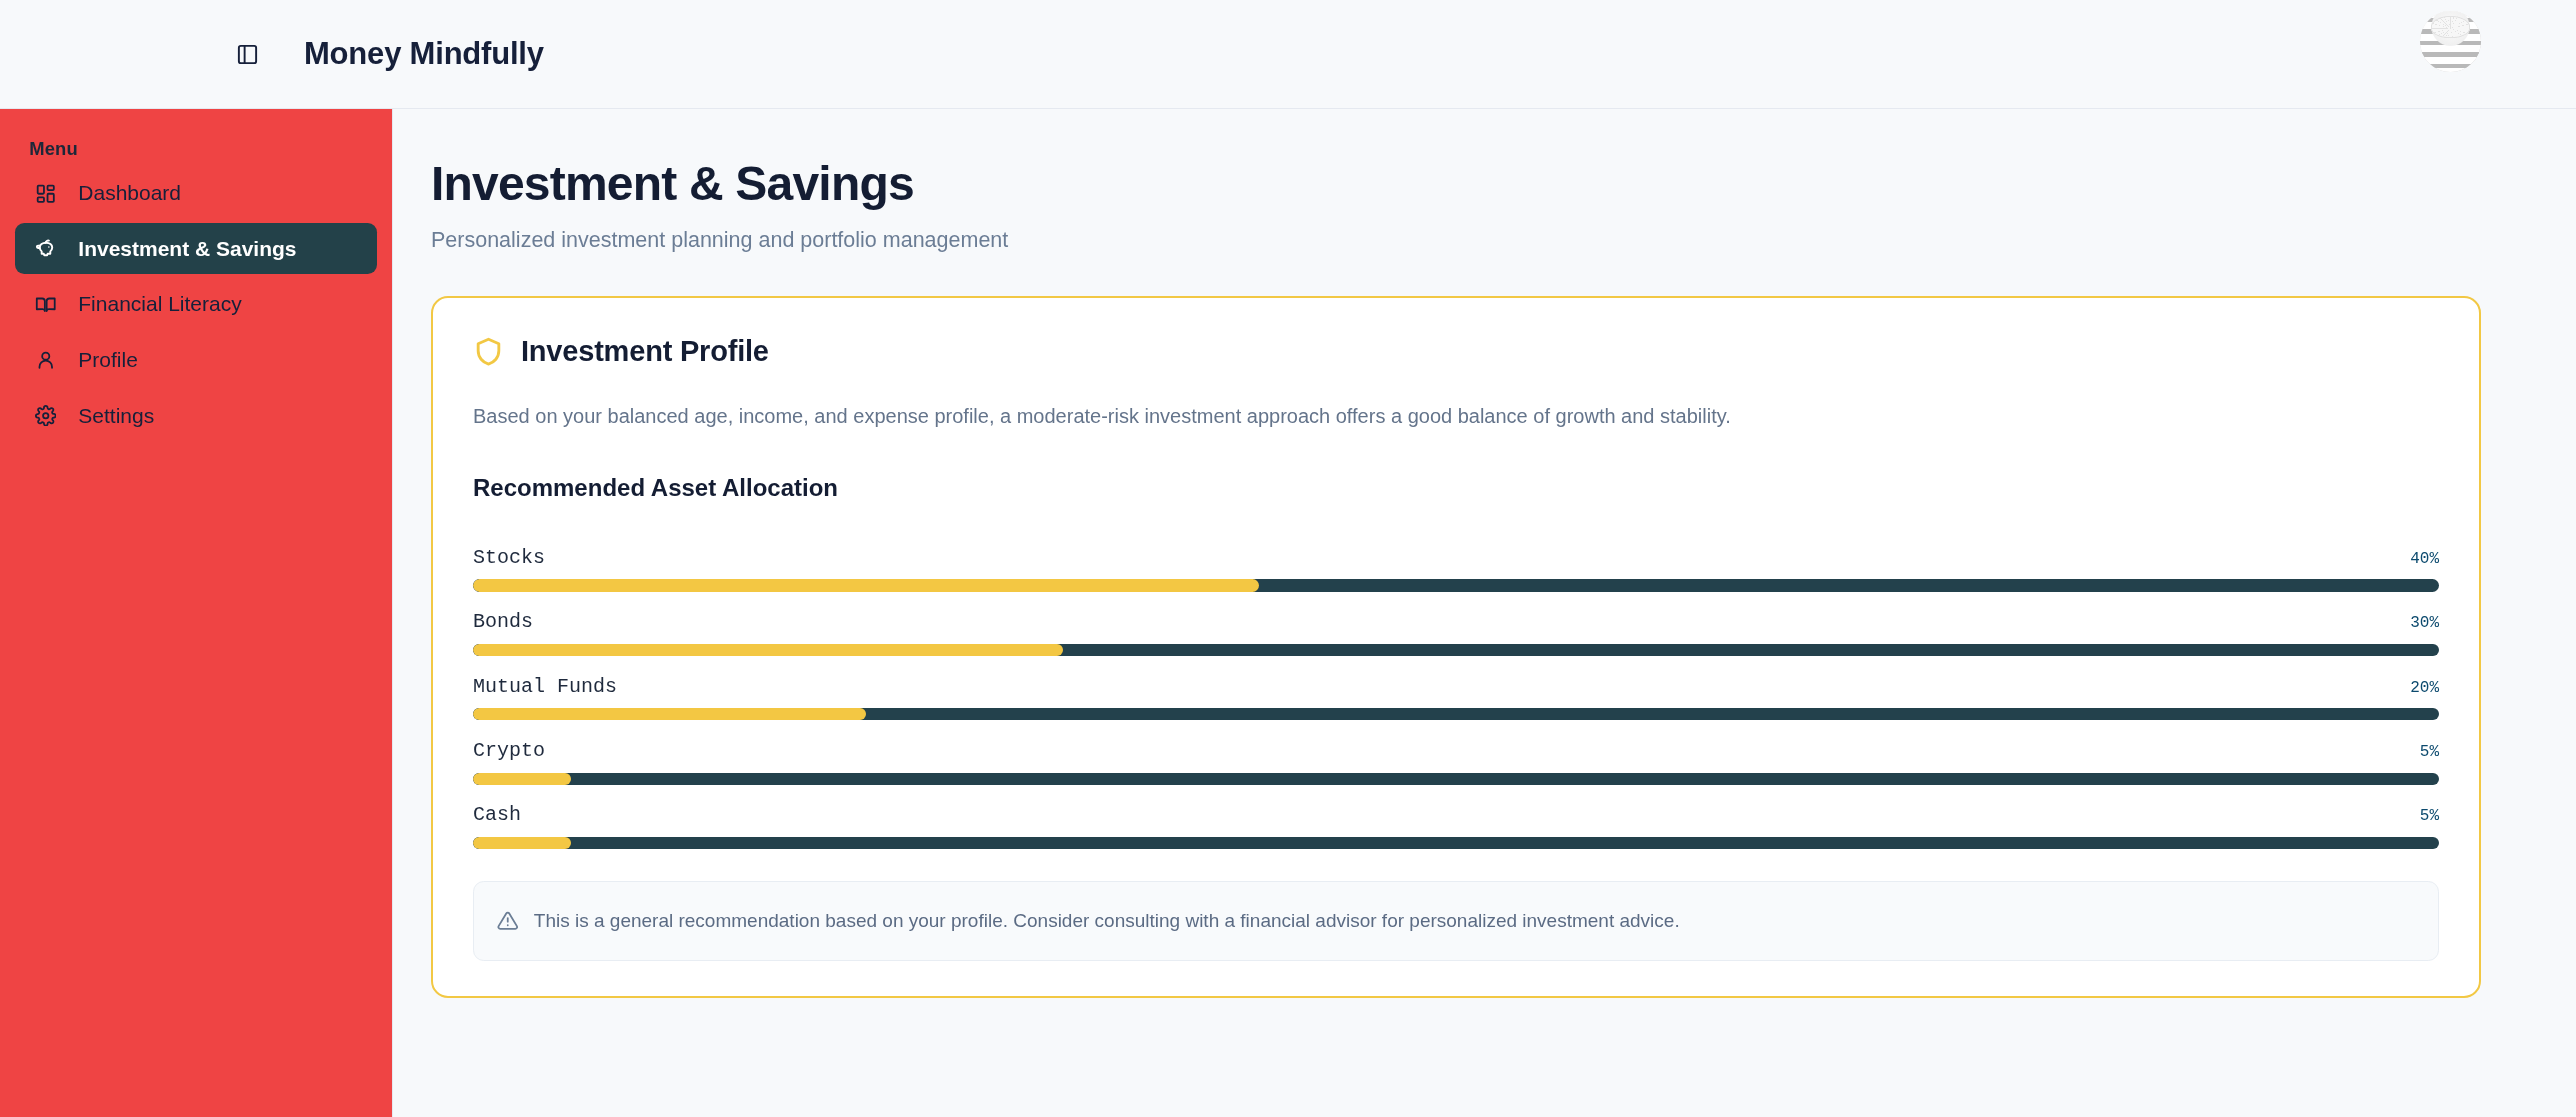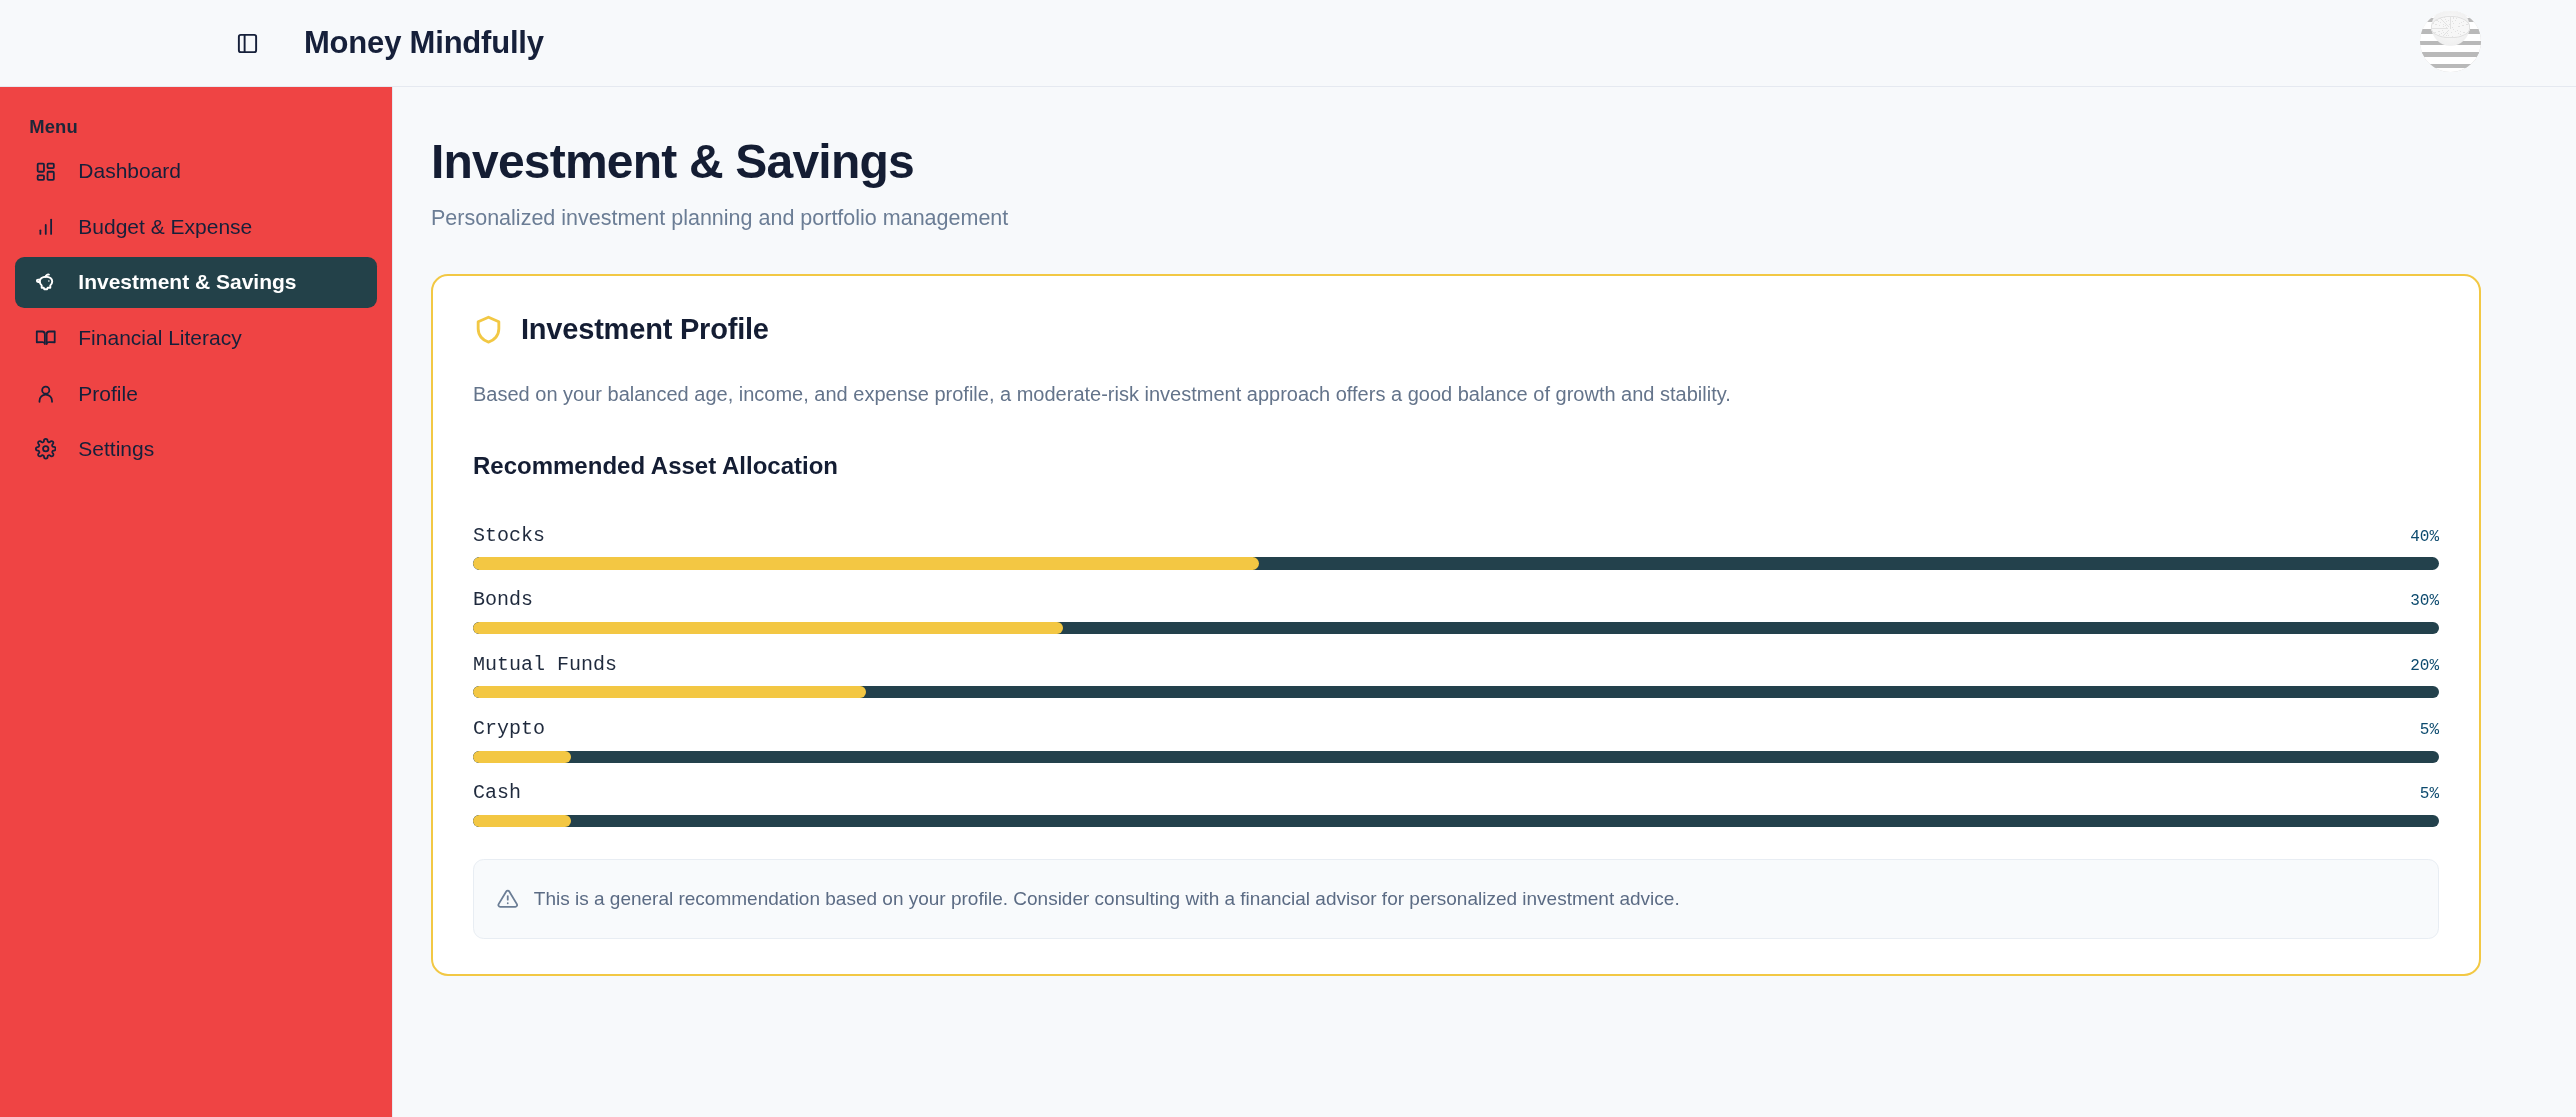--- a/index.html
+++ b/index.html
@@ -5,21 +5,21 @@
   * { box-sizing: border-box; margin: 0; padding: 0; }
   html, body {
     width: 2576px; height: 1118px;
     background: #f7f9fb;
     font-family: "Liberation Sans", sans-serif;
     overflow: hidden;
   }
 
   
   .topbar {
-    height: 87px;
+    height: 109px;
     background: #f7f9fb;
     border-bottom: 1.5px solid #e5e9f0;
     display: flex;
     align-items: center;
     padding: 0 95px 0 230px;
     position: relative;
   }
   .sidebar-toggle {
     width: 34px; height: 34px;
     display: flex; align-items: center; justify-content: center;
@@ -254,30 +254,20 @@
         <svg width="21.5" height="21.5" viewBox="0 0 24 24" fill="none" stroke-width="2" stroke-linecap="round" stroke-linejoin="round">
           <rect x="3" y="3" width="7" height="9" rx="1"></rect>
           <rect x="14" y="3" width="7" height="5" rx="1"></rect>
           <rect x="14" y="12" width="7" height="9" rx="1"></rect>
           <rect x="3" y="16" width="7" height="5" rx="1"></rect>
         </svg>
       </span>
       <span>Dashboard</span>
     </div>
 
-    <div class="nav-item">
-      <span class="nav-icon">
-        <svg width="21.5" height="21.5" viewBox="0 0 24 24" fill="none" stroke-width="2" stroke-linecap="round" stroke-linejoin="round">
-          <line x1="12" y1="20" x2="12" y2="10"></line>
-          <line x1="18" y1="20" x2="18" y2="4"></line>
-          <line x1="6" y1="20" x2="6" y2="16"></line>
-        </svg>
-      </span>
-      <span>Budget &amp; Expense</span>
-    </div>
 
     <div class="nav-item active">
       <span class="nav-icon">
         <svg width="23" height="23" viewBox="0 0 24 24" fill="none" stroke-width="2" stroke-linecap="round" stroke-linejoin="round">
           <path d="M19 11c0-3-2.7-5-6.5-5S6 8 6 11c0 1.6.8 3 2 4v2.5h2.2l.5 1.5h3l.5-1.5H17V15c1.2-1 2-2.4 2-4z"></path>
           <path d="M6 11.5H4.2a1.2 1.2 0 0 1 0-2.4H6"></path>
           <path d="M12 6c.4-1.6 2-2.6 3.6-2.2"></path>
           <circle cx="15.5" cy="10.5" r="0.8" fill="currentColor" stroke="none"></circle>
         </svg>
       </span>

